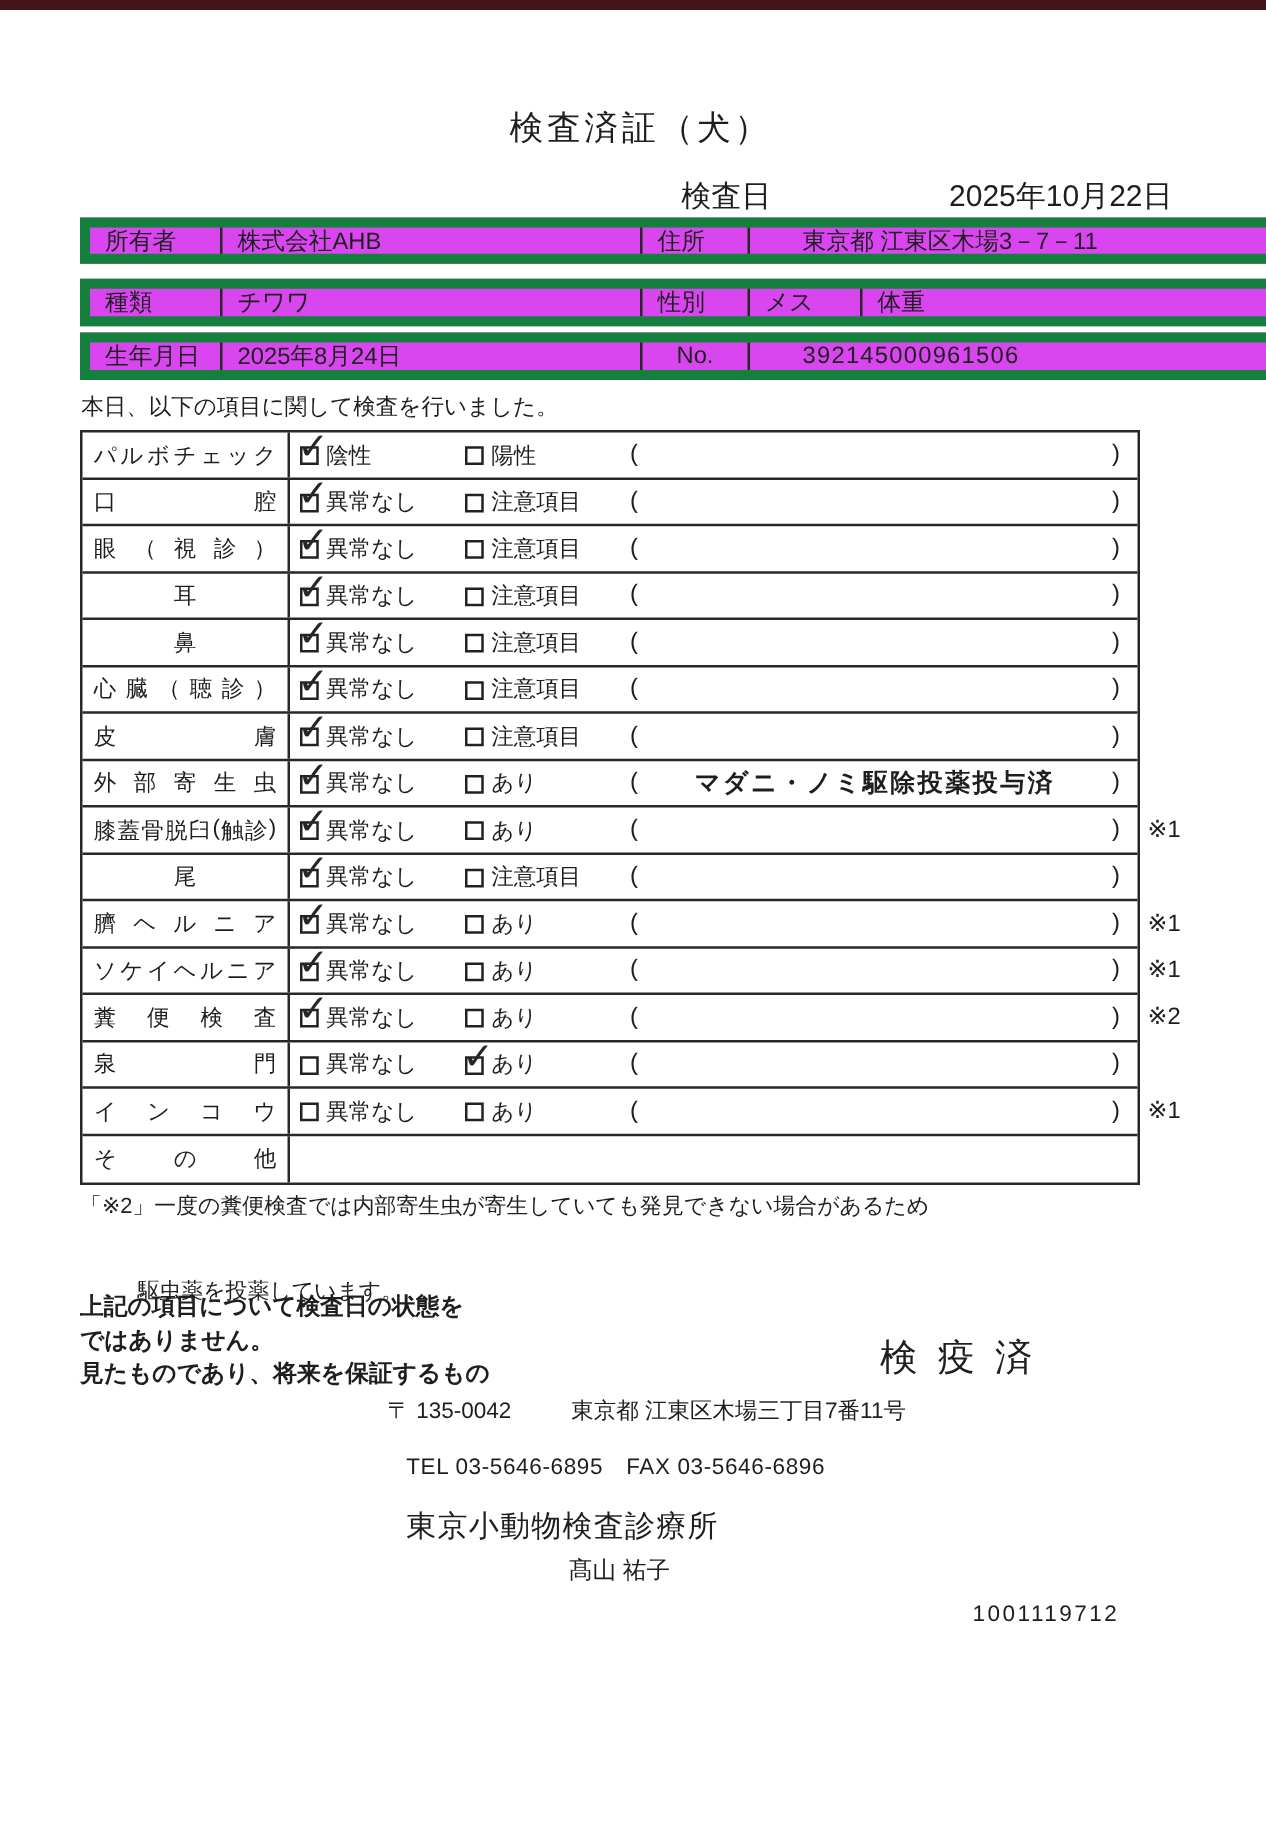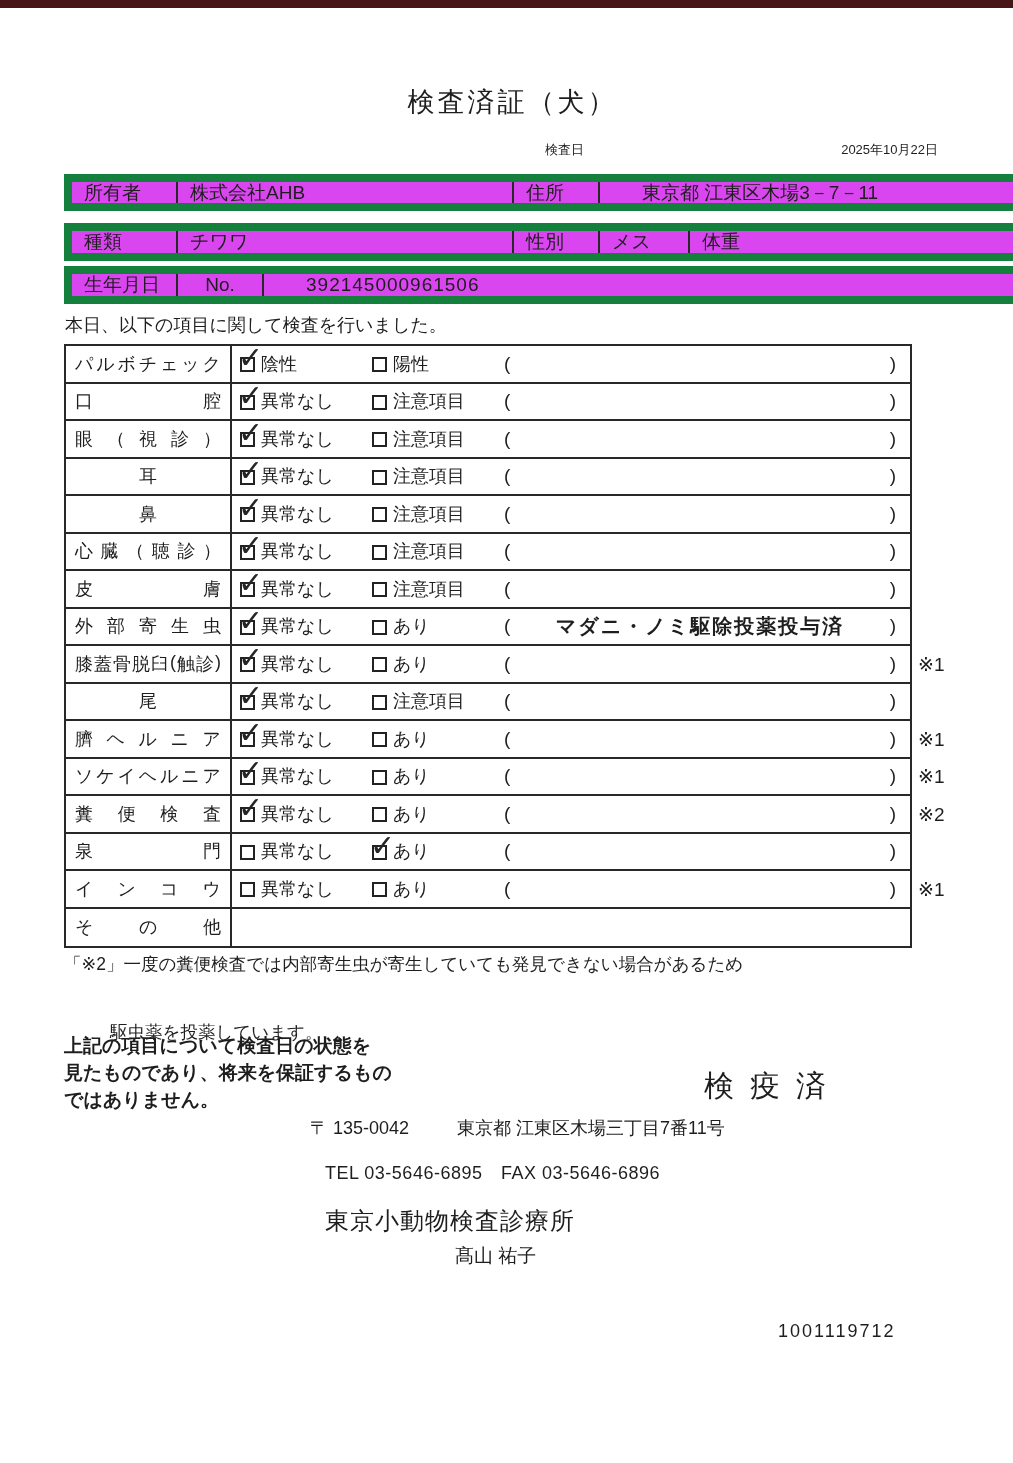--- a/index.html
+++ b/index.html
@@ -5,21 +5,21 @@
   * { margin:0; padding:0; box-sizing:border-box; }
   html,body { width:1013px; height:1463px; background:#ffffff; }
   body { position:relative; font-family:"Liberation Sans","DejaVu Sans",sans-serif; color:#1e1e1e; overflow:hidden; }
 
   .scan-top { position:absolute; top:0; left:0; width:1013px; height:8px; background:#451517; }
 
   .title { position:absolute; top:84px; left:6px; width:100%; text-align:center;
            font-size:27px; font-weight:400; letter-spacing:3px; }
 
   .date-row { position:absolute; left:545px; top:141px; width:393px;
-              display:flex; justify-content:space-between; font-size:13px; }
+              display:flex; justify-content:space-between; font-size:24px; }
 
   .itable { position:absolute; left:64px; width:972px; display:flex;
             border:8px solid #15803d; background:#d946ef; }
   .t-a { top:174px; height:37px; }
   .t-b { top:223px; height:38px; }
   .t-c { top:266px; height:38px; }
   .cell { border-right:2px solid #282828; display:flex; align-items:center;
           padding:0 12px; font-size:19px; white-space:nowrap; overflow:visible; }
   .cell:last-child { border-right:none; }
   .w1 { width:106px; } .w2 { width:336px; } .w3 { width:86px; }
@@ -61,21 +61,21 @@
                 font-weight:bold; line-height:27px; }
 
   .stamp { position:absolute; left:704px; top:1066px; width:122px;
            font-size:30px; font-weight:500; }
 
   .addr-row { position:absolute; left:310px; top:1116px; font-size:18px;
               display:flex; gap:48px; }
   .tel-row { position:absolute; left:325px; top:1161px; font-size:18px; letter-spacing:0.5px; }
   .clinic { position:absolute; left:325px; top:1205px; font-size:24px; letter-spacing:1px; }
   .vet { position:absolute; left:455px; top:1243px; font-size:19px; }
-  .serial { position:absolute; left:778px; top:1281px; font-size:18px; letter-spacing:2px;margin-top:40px; }
+  .serial { position:absolute; left:778px; top:1281px; font-size:18px; letter-spacing:2px; }
 </style>
 </head>
 <body>
 
 <div class="scan-top"></div>
 
 <div class="title">検査済証（犬）</div>
 
 <div class="date-row">
   <span>検査日</span>
@@ -92,20 +92,21 @@
 <div class="itable t-b">
   <div class="cell w1">種類</div>
   <div class="cell w2">チワワ</div>
   <div class="cell w3">性別</div>
   <div class="cell w4">メス</div>
   <div class="cell w5">体重</div>
 </div>
 
 <div class="itable t-c">
   <div class="cell w1">生年月日</div>
+  <div class="cell w2">2025年8月24日</div>
   <div class="cell w3 c">No.</div>
   <div class="cell grow numspace">392145000961506</div>
 </div>
 
 <div class="intro">本日、以下の項目に関して検査を行いました。</div>
 
 <div class="check-table">
   <div class="crow">
     <div class="clabel">
       <span class="ltext spread">
@@ -533,22 +534,22 @@
   </div>
 </div>
 
 <div class="notes">
   <div>「※2」一度の糞便検査では内部寄生虫が寄生していても発見できない場合があるため</div>
   <div class="indent">駆虫薬を投薬しています。</div>
 </div>
 
 <div class="disclaimer">
   <div>上記の項目について検査日の状態を</div>
+  <div>ではありません。</div>
   <div>見たものであり、将来を保証するもの</div>
-  <div>ではありません。</div>
 </div>
 
 <div class="stamp spread">
     <span>検</span>
     <span>疫</span>
     <span>済</span>
   </div>
 
 <div class="addr-row">
   <span>〒 135-0042</span>

